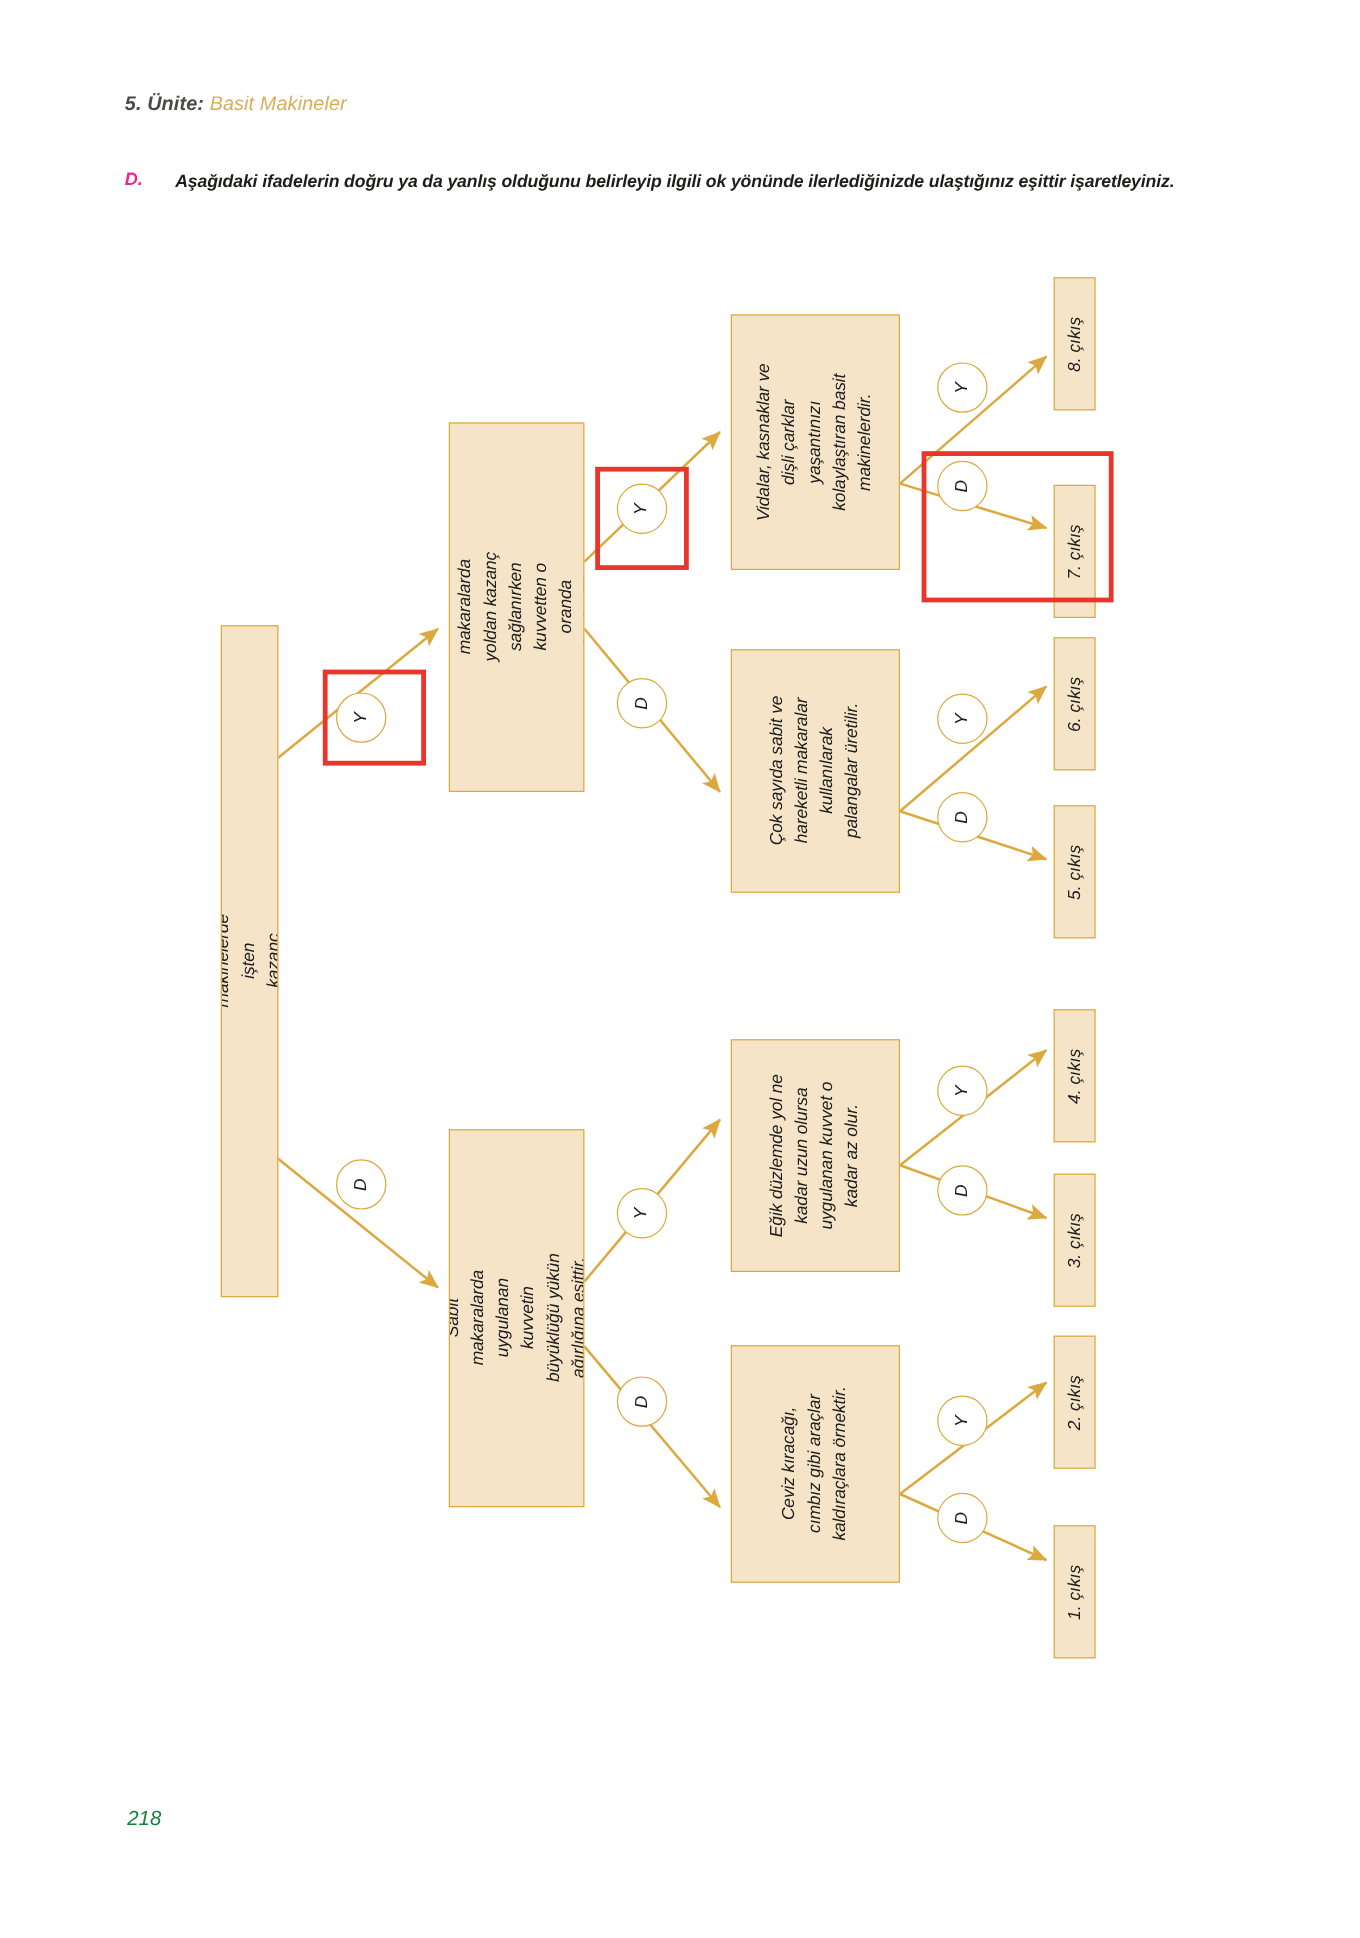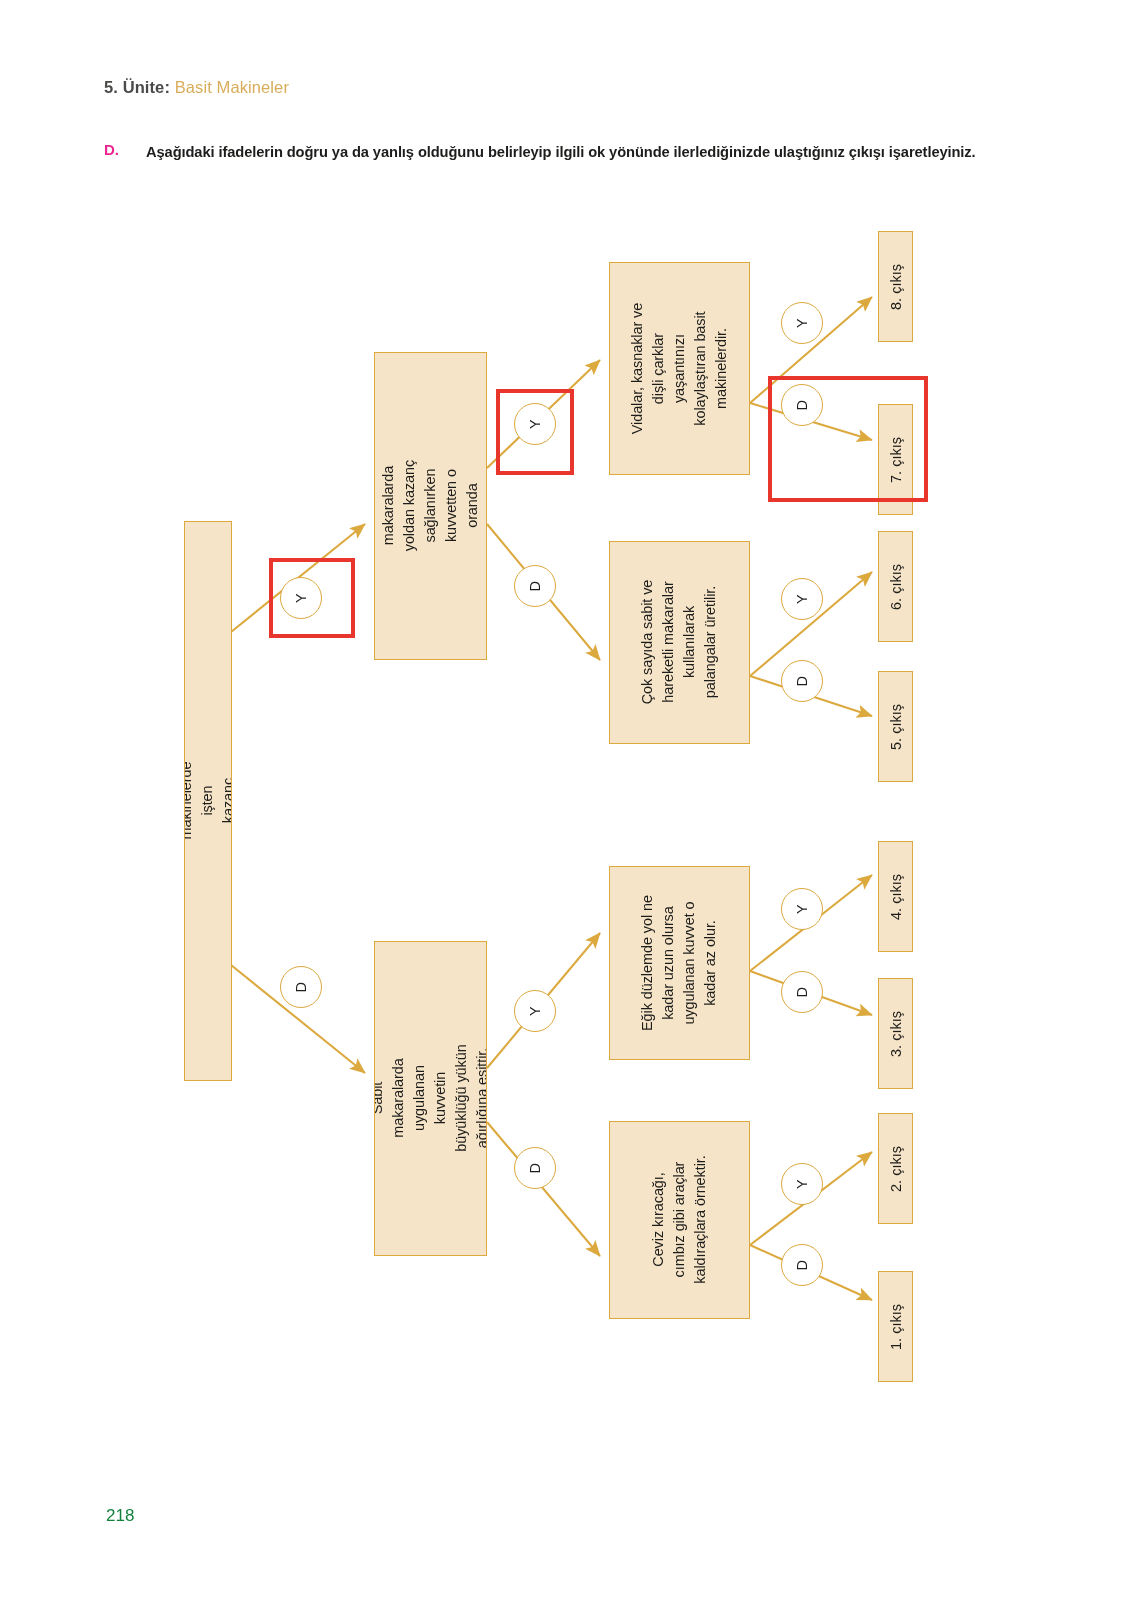--- a/index.html
+++ b/index.html
@@ -7,20 +7,21 @@
     font-family:"Liberation Sans","DejaVu Sans",sans-serif;
     color:#1d1d1b;
     -webkit-font-smoothing:antialiased;
   }
   #page{
     position:relative;
     width:1133px;
     height:1615px;
     background:#ffffff;
     overflow:hidden;
+    font-style:italic;
   }
 
   
   .unit-line{
     position:absolute;
     left:104px; top:78px;
     font-size:16.5px;
     letter-spacing:.1px;
     white-space:nowrap;
   }
@@ -132,21 +133,21 @@
 <body>
 
 <div id="page">
 
   <div class="unit-line">
     <span class="unit-no">5. Ünite:</span>
     <span class="unit-name">Basit Makineler</span>
   </div>
 
   <div class="q-letter">D.</div>
-  <div class="q-text">Aşağıdaki ifadelerin doğru ya da yanlış  olduğunu belirleyip ilgili ok yönünde ilerlediğinizde ulaştığınız çıkışı işaretleyiniz.</div>
+  <div class="q-text">Aşağıdaki ifadelerin doğru ya da yanlış  olduğunu belirleyip ilgili ok yönünde ilerlediğinizde ulaştığınız eşittir işaretleyiniz.</div>
 
   <div id="diagram">
 
     <svg id="arrows" viewBox="0 0 1133 1615">
       <defs>
         <marker id="ah" markerWidth="9" markerHeight="9" refX="7.2" refY="3.2" orient="auto" markerUnits="strokeWidth">
           <path d="M0,0 L7.6,3.2 L0,6.4 L1.6,3.2 z" fill="#dca93f"></path>
         </marker>
       </defs>
       <g stroke="#dca93f" stroke-width="2.1" fill="none" marker-end="url(#ah)">

